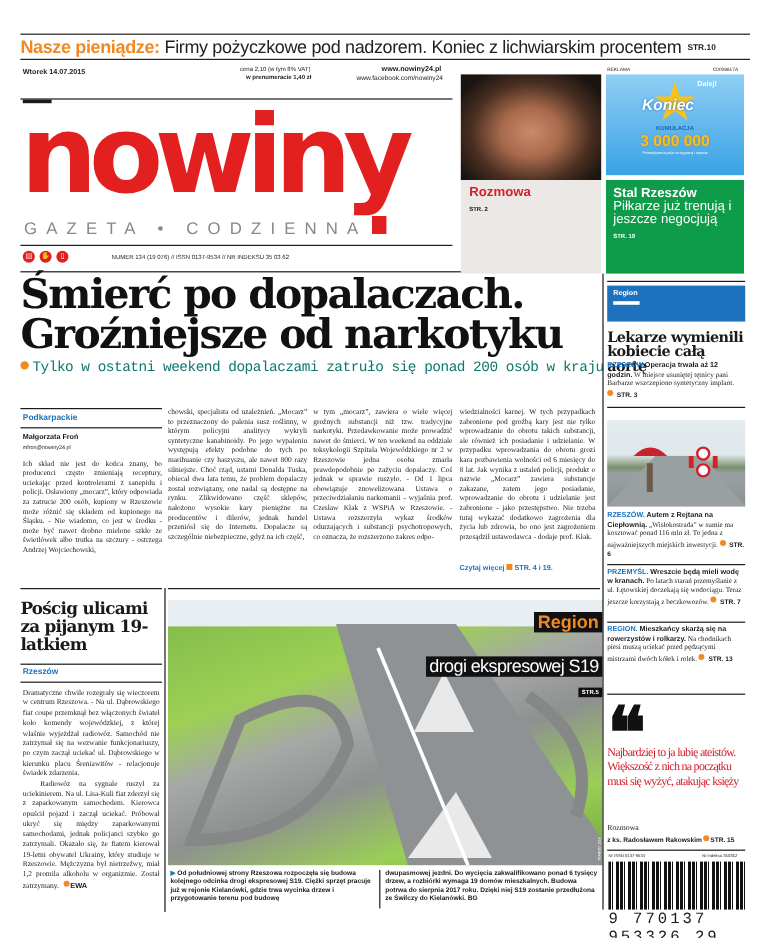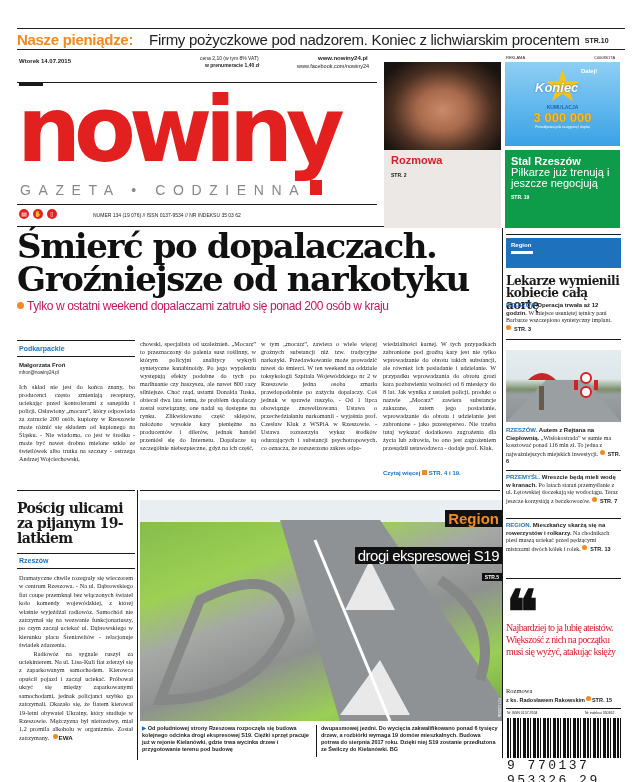--- a/index.html
+++ b/index.html
@@ -1,21 +1,21 @@
 <!DOCTYPE html>
 <html><head>
 <meta charset="utf-8">
 <style>
 *{box-sizing:border-box;margin:0;padding:0}
 html,body{width:641px;height:782px;background:#fff;overflow:hidden}
 body{position:relative;font-family:"Liberation Sans",sans-serif;color:#1a1a1a}
 .abs{position:absolute}
 .rule{position:absolute;background:#1a1a1a;height:1px}
 .topbar{left:17px;top:28px;width:608px;height:22px;border-top:1px solid #222;border-bottom:1px solid #222;display:flex;align-items:center;font-size:15px;white-space:nowrap}
-.topbar .k{color:#f08a24;font-weight:bold;margin-right:16px;letter-spacing:-0.3px}
+.topbar .k{color:#f08a24;font-weight:bold;margin-right:4px;letter-spacing:-0.3px}
 .topbar .t{color:#222;letter-spacing:-0.3px}
 .topbar .s{font-size:7px;font-weight:bold;margin-left:5px;margin-top:3px}
 .tiny{font-size:5px;color:#222;white-space:nowrap}
 .logo{left:17px;top:85px;font-family:"DejaVu Sans",sans-serif;font-weight:bold;color:#e2201f;font-size:90px;letter-spacing:-7px;line-height:90px}
 .sub{left:20px;top:182px;font-size:14px;letter-spacing:7.6px;color:#888;white-space:nowrap}
 .redbar{left:310px;top:180px;width:12px;height:15px;background:#e2201f}
 .icons{left:19px;top:209px;display:flex;gap:4px}
 .icons span{width:10px;height:10px;border-radius:50%;background:#e2201f;display:inline-block;color:#fff;font-size:6px;text-align:center;line-height:10px}
 .photo-ewa{left:384px;top:62px;width:117px;height:88px;background:radial-gradient(ellipse at 50% 55%,#c98a6a 0%,#a86a4c 30%,#4a2f22 60%,#1a1410 85%)}
 .box-ewa{left:384px;top:150px;width:117px;height:78px;background:#ece8e6;padding:4px 7px}
@@ -26,21 +26,21 @@
 .lotto .star{font-size:44px;color:#f8c21b;line-height:44px;margin-top:2px}
 .lotto .ll{position:absolute;left:30px;top:18px;font-weight:bold;font-style:italic;font-size:13px;color:#fff;text-shadow:0 0 2px #1e64b4}
 .lotto .kk{font-size:5px;font-weight:bold;color:#1e64b4;margin-top:-4px}
 .lotto .amt{font-size:13px;font-weight:bold;color:#f8c21b;text-shadow:0 0 1px #c06000}
 .lotto .sm{font-size:3px}
 .box-stal{left:505px;top:150px;width:115px;height:78px;background:#0e9b4a;color:#fff;padding:5px 6px}
 .box-stal .k{font-weight:bold;font-size:11px}
 .box-stal .t{font-size:11px;line-height:11px}
 .box-stal .s{font-size:5px;font-weight:bold;margin-top:5px}
 .headline{left:17px;top:230px;font-family:"DejaVu Serif",serif;font-weight:bold;font-size:34px;line-height:33px;letter-spacing:-1.4px;color:#111}
-.lead{left:17px;top:299px;font-family:Liberation Sans, sans-serif;font-size:12px;color:#be185d;letter-spacing:-0.4px;white-space:nowrap}
+.lead{left:17px;top:299px;font-family:Liberation Mono, monospace;font-size:12px;color:#0f766e;letter-spacing:-0.4px;white-space:nowrap}
 .odot{display:inline-block;width:7px;height:7px;border-radius:50%;background:#f08a24;margin-right:3px;vertical-align:1px}
 .col{font-family:"Liberation Serif",serif;font-size:6.2px;line-height:8px;color:#222;text-align:justify}
 .sec{color:#1e72bd;font-weight:bold;font-family:"Liberation Sans",sans-serif;font-size:7px}
 .region-box{left:506px;top:238px;width:115px;height:30px;background:#1e72bd;color:#fff;padding:4px 5px;font-size:6px;font-weight:bold}
 .region-box .bar{width:22px;height:3px;background:#fff;margin-top:3px}
 .lek-h{left:506px;top:275px;width:115px;font-family:"DejaVu Serif",serif;font-weight:bold;font-size:12px;line-height:12px;letter-spacing:-0.5px}
 .small-news{font-family:"Liberation Serif",serif;font-size:6px;line-height:7.5px;color:#222}
 .small-news b.city{color:#1e72bd;font-family:"Liberation Sans",sans-serif}
 .small-news b{font-family:"Liberation Sans",sans-serif}
 .str{font-family:"Liberation Sans",sans-serif;font-weight:bold;font-size:5.5px}

